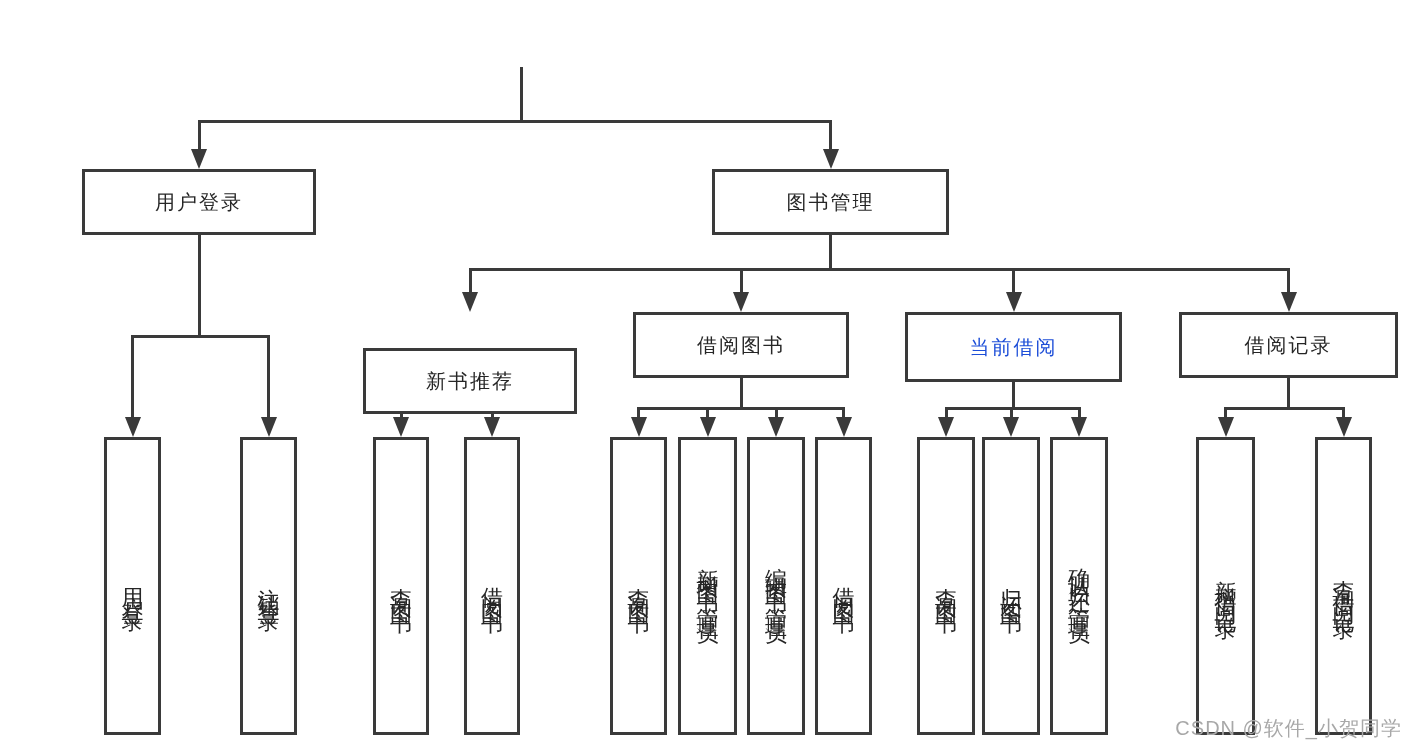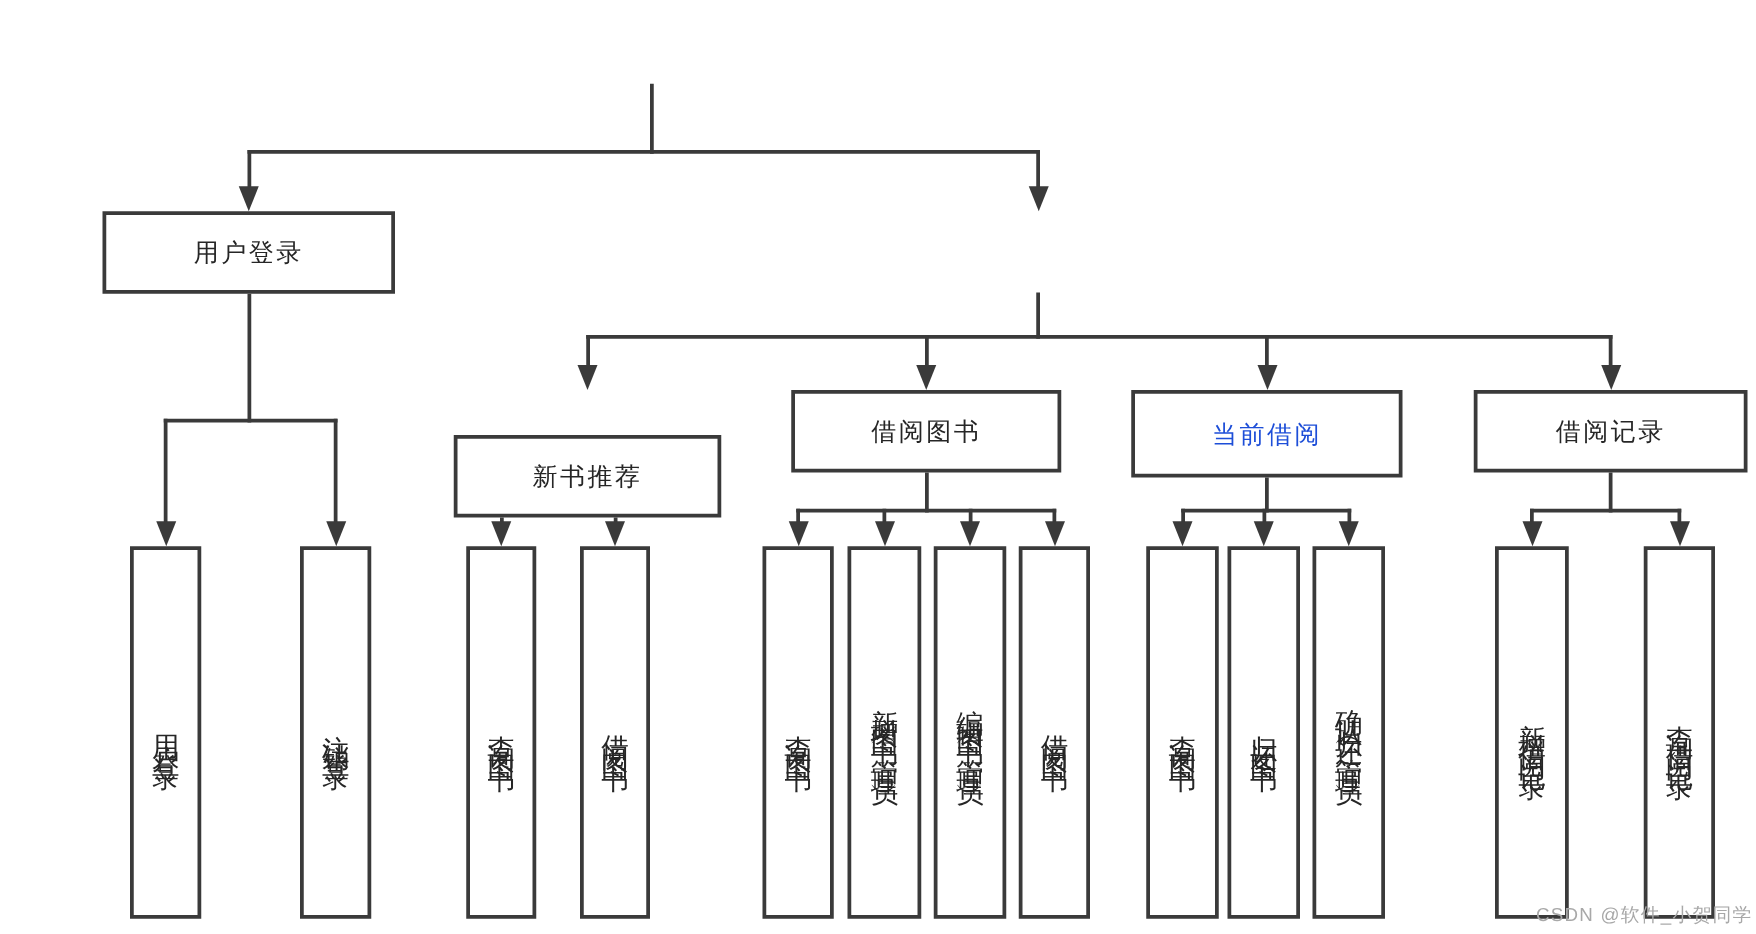--- a/index.html
+++ b/index.html
@@ -35,21 +35,21 @@
     position: absolute;
     width: 0; height: 0;
     border-left: 8px solid transparent;
     border-right: 8px solid transparent;
     border-top: 20px solid #3a3a3a;
   }
   .watermark {
     position: absolute;
     right: 3px;
     bottom: 5px;
-    font-size: 15px;
+    font-size: 20px;
     letter-spacing: 1px;
     color: #a8a8a8;
   }
 </style>
 </head>
 <body>
 
 <div id="canvas" style="width: 1405px; height: 747px; background: rgb(255, 255, 255);">
 
 <div class="line" style="left: 519.5px; top: 67px; width: 3px; height: 56px; background: rgb(58, 58, 58);"></div>
@@ -100,20 +100,23 @@
     <div class="arrowhead" style="left: 1071px; top: 417px; border-top-color: rgb(58, 58, 58);"></div>
     <div class="line" style="left: 1287px; top: 377px; width: 3px; height: 33px; background: rgb(58, 58, 58);"></div>
     <div class="line" style="left: 1224px; top: 407px; width: 121px; height: 3px; background: rgb(58, 58, 58);"></div>
     <div class="line" style="left: 1224px; top: 407px; width: 3px; height: 12px; background: rgb(58, 58, 58);"></div>
     <div class="arrowhead" style="left: 1217.5px; top: 417px; border-top-color: rgb(58, 58, 58);"></div>
     <div class="line" style="left: 1342px; top: 407px; width: 3px; height: 12px; background: rgb(58, 58, 58);"></div>
     <div class="arrowhead" style="left: 1335.5px; top: 417px; border-top-color: rgb(58, 58, 58);"></div>
     <div class="node h" style="left: 82px; top: 169px; width: 234px; height: 66px; border-color: rgb(58, 58, 58); color: rgb(38, 38, 38);">
       <span class="label">用户登录</span>
     </div>
+    <div class="node h" style="left: 712px; top: 169px; width: 237px; height: 66px; border-color: rgb(58, 58, 58); color: rgb(38, 38, 38);">
+      <span class="label">图书管理</span>
+    </div>
     <div class="node h" style="left: 363px; top: 312px; width: 214px; height: 66px; border-color: rgb(58, 58, 58); color: rgb(38, 38, 38); margin-top: 36px;">
       <span class="label">新书推荐</span>
     </div>
     <div class="node h" style="left: 633px; top: 312px; width: 216px; height: 66px; border-color: rgb(58, 58, 58); color: rgb(38, 38, 38);">
       <span class="label">借阅图书</span>
     </div>
     <div class="node h" style="left: 905px; top: 312px; width: 217px; height: 70px; border-color: rgb(58, 58, 58); color: #1d4ed8; justify-content: center;">
       <span class="label">当前借阅</span>
     </div>
     <div class="node h" style="left: 1179px; top: 312px; width: 219px; height: 66px; border-color: rgb(58, 58, 58); color: rgb(38, 38, 38);">

